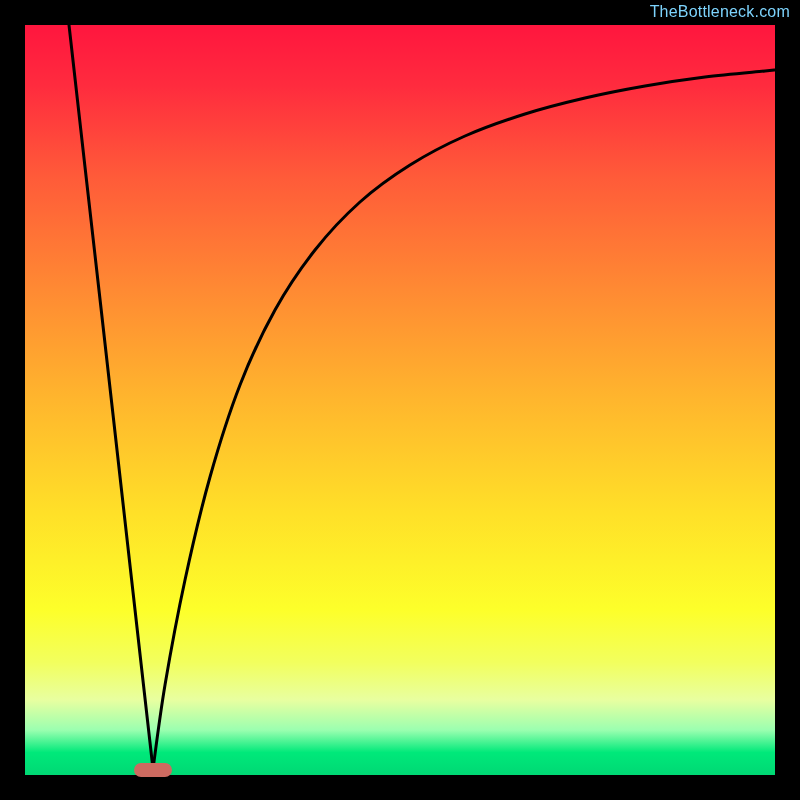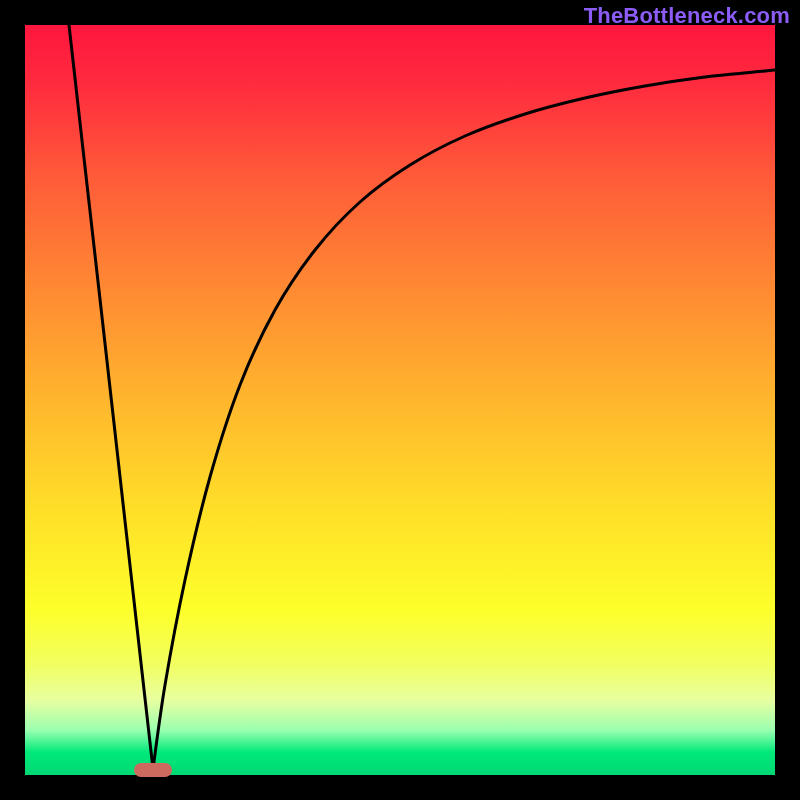--- a/index.html
+++ b/index.html
@@ -29,23 +29,23 @@
       #e8ffa0 90%,
       #9bffb0 94%,
       #00e97a 97%,
       #00d874 100%
     );
   }
   .watermark {
     position: absolute;
     top: 3px;
     right: 10px;
-    color: #8b5cf6;
-    font-size: 22px;
-    font-weight: 700;
+    color: #7dd3fc;
+    font-size: 16px;
+    font-weight: 400;
     letter-spacing: 0.2px;
     z-index: 5;
     user-select: none;
   }
   svg.plot {
     position: absolute;
     left: 0;
     top: 0;
     width: 750px;
     height: 750px;

